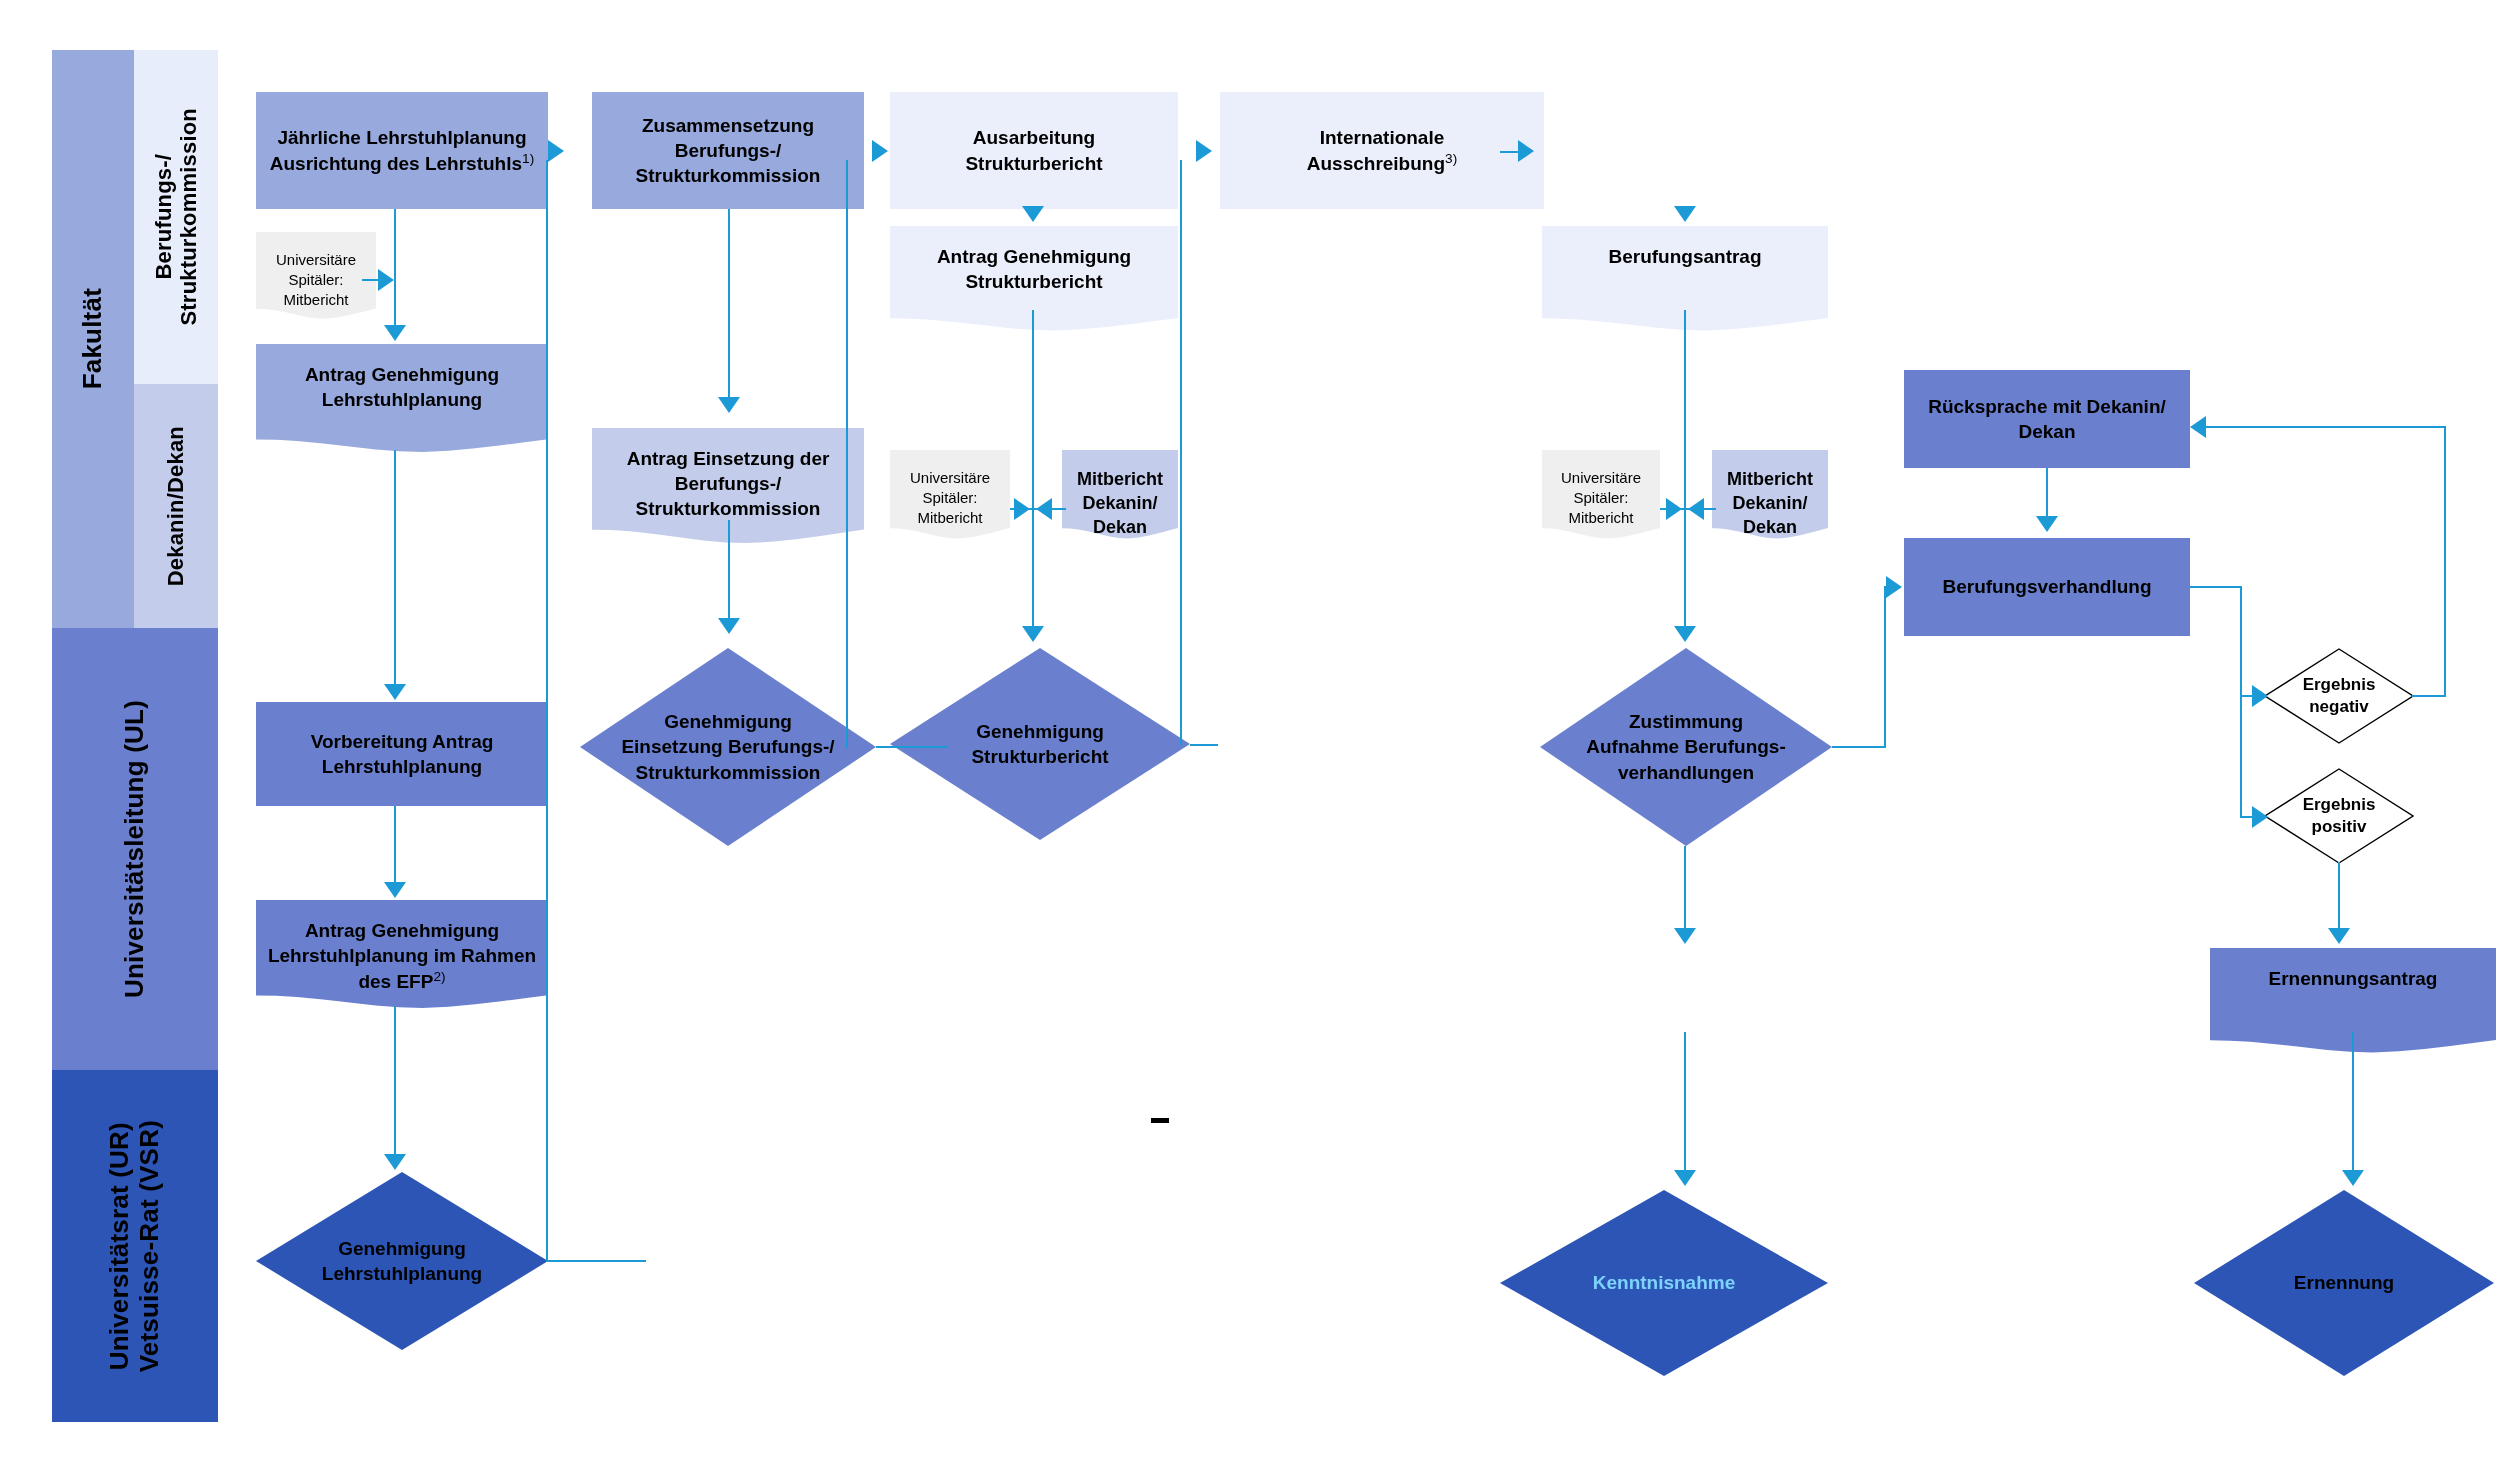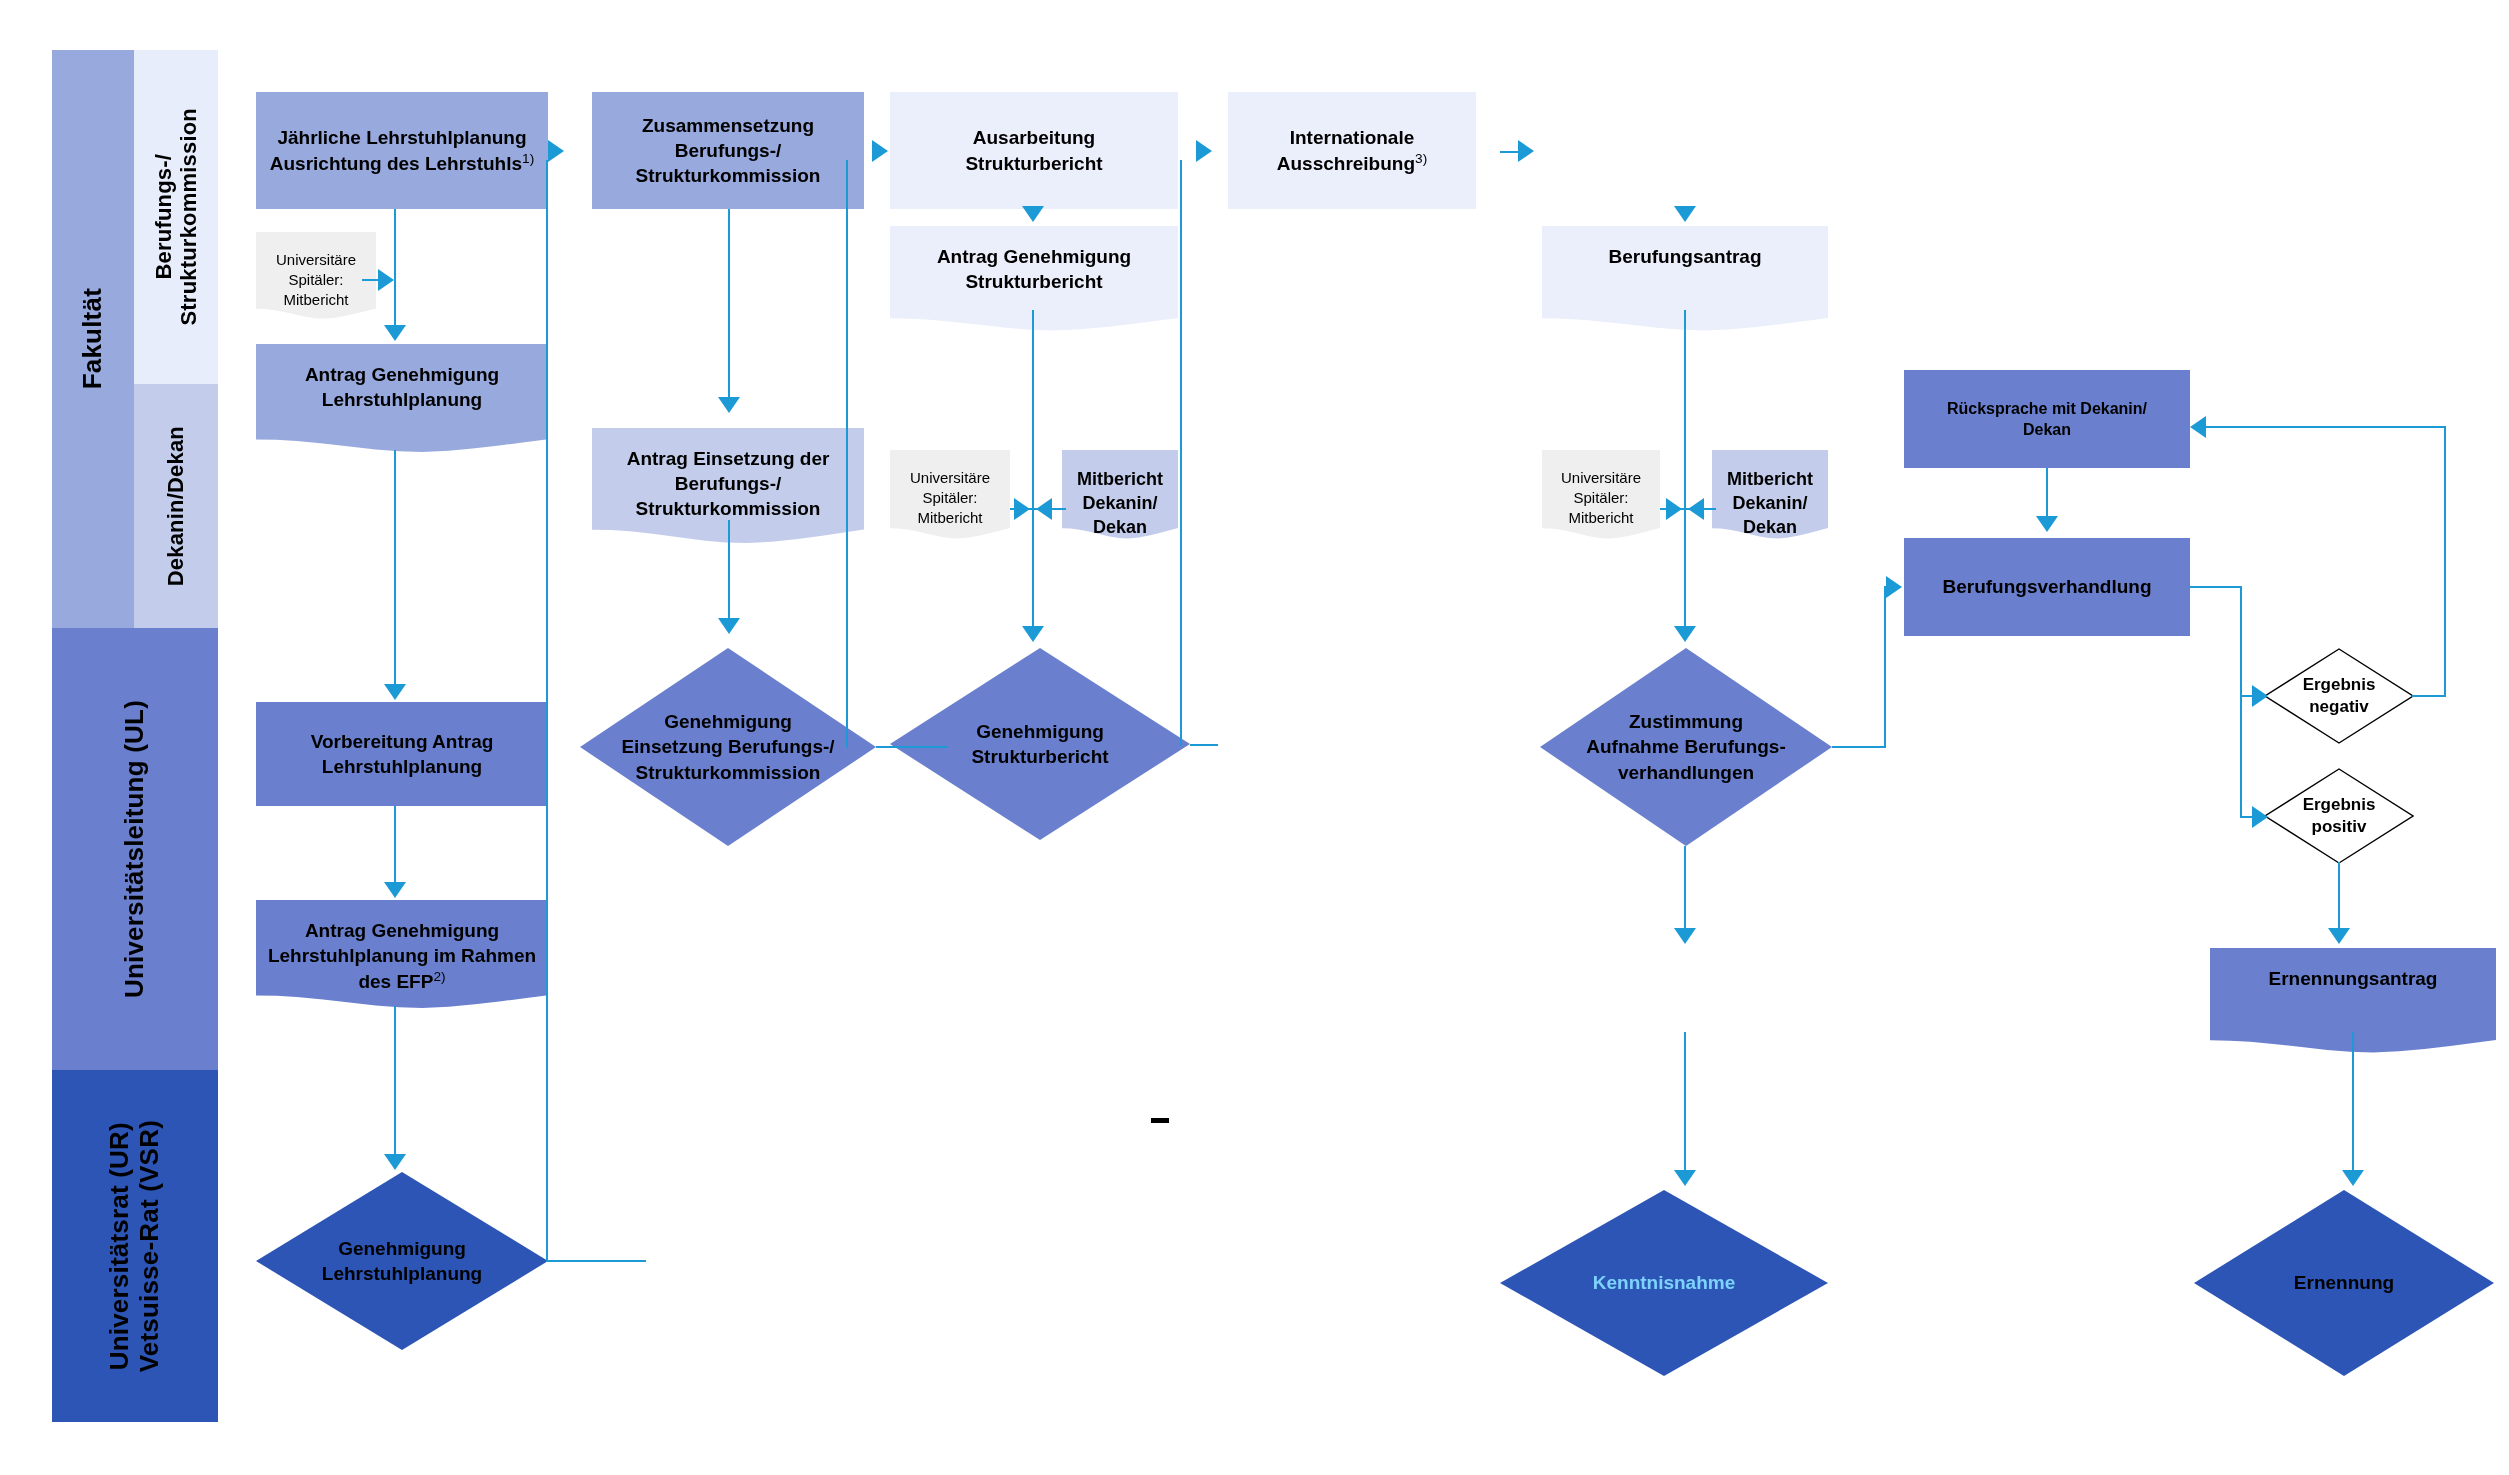--- a/index.html
+++ b/index.html
@@ -150,21 +150,21 @@
     <div class="txt">Mitbericht
 Dekanin/
 Dekan</div>
   </div>
 
   <div class="node diam" style="left:890px;top:648px;width:300px;height:192px;background:#6a80ce;font-size:19px;color:#000;">
     <div class="txt">Genehmigung
 Strukturbericht</div>
   </div>
 
-  <div class="node proc" style="left:1220px;top:92px;width:248px;height:117px;background:#eaeffb;font-size:19px;margin-left:8px;">
+  <div class="node proc" style="left:1220px;top:92px;width:324px;height:117px;background:#eaeffb;font-size:19px;">
     <div class="txt"><span>Internationale
 Ausschreibung</span><sup>3)</sup></div>
   </div>
 
 
   <div class="node doc" style="left:1542px;top:226px;width:286px;height:118px;background:#eaeffb;font-size:19px;">
     <div class="txt">Berufungsantrag</div>
   </div>
 
   <div class="node doc" style="left:1542px;top:450px;width:118px;height:100px;background:#efefef;font-size:15px;font-weight:normal;">
@@ -183,21 +183,21 @@
     <div class="txt">Zustimmung
 Aufnahme Berufungs-
 verhandlungen</div>
   </div>
 
 
   <div class="node diam" style="left:1500px;top:1190px;width:328px;height:186px;background:#2c55b5;font-size:19px;color:#7dd3fc;">
     <div class="txt">Kenntnisnahme</div>
   </div>
 
-  <div class="node proc" style="left:1904px;top:370px;width:286px;height:98px;background:#6a80ce;font-size:16px;align-items:center;">
+  <div class="node proc" style="left:1904px;top:370px;width:286px;height:98px;background:#6a80ce;font-size:19px;align-items:center;">
     <div class="txt">Rücksprache mit Dekanin/
 Dekan</div>
   </div>
 
   <div class="node proc" style="left:1904px;top:538px;width:286px;height:98px;background:#6a80ce;font-size:19px;">
     <div class="txt">Berufungsverhandlung</div>
   </div>
 
   <div style="position:absolute;left:2264px;top:648px;width:150px;height:96px;">
     <svg viewBox="0 0 150 96" width="150" height="96" style="position:absolute;left:0;top:0;">

